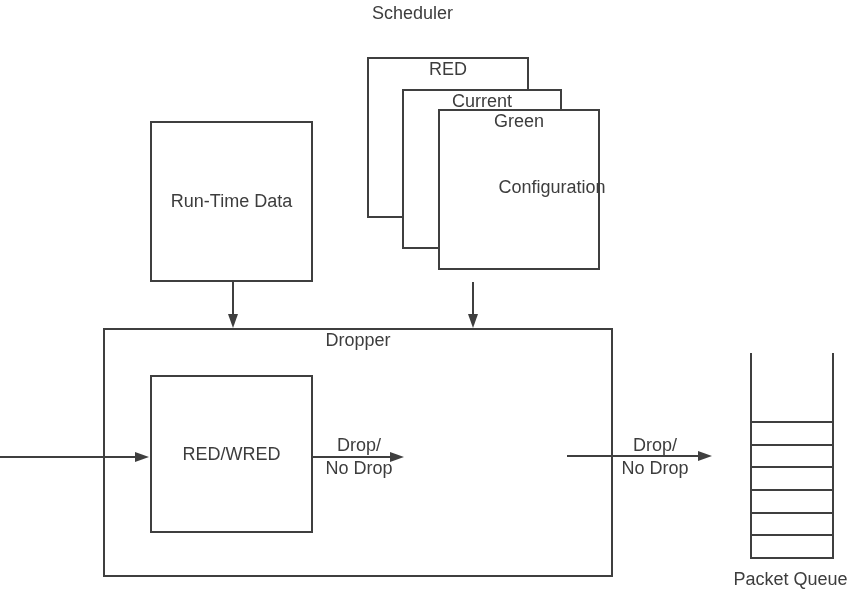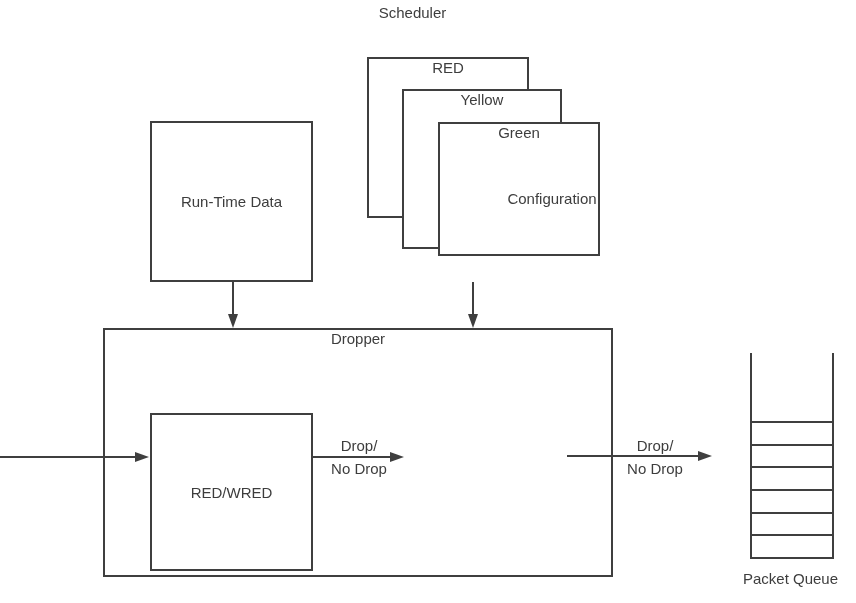--- a/index.html
+++ b/index.html
@@ -12,21 +12,21 @@
     background: var(--bg);
     font-family: "Liberation Sans", sans-serif;
     color: var(--text);
   }
   #canvas {
     position: relative;
     width: 856px;
     height: 603px;
     background: var(--bg);
     overflow: hidden;
-    font-size: 15px;
+    font-size: 18px;
   }
   .box {
     position: absolute;
     border: 2px solid var(--line);
     background: var(--bg);
   }
   .box-title {
     display: block;
     text-align: center;
     width: 100%;
@@ -40,32 +40,32 @@
   }
   .floating-label {
     position: absolute;
     text-align: center;
     line-height: 23px;
     white-space: nowrap;
   }
   
   #box-red    { left: 367px; top: 57px;  width: 162px; height: 161px; z-index: 1; }
   #box-yellow { left: 402px; top: 89px;  width: 160px; height: 160px; z-index: 2; }
-  #box-green  { left: 438px; top: 122px; width: 162px; height: 134px; z-index: 3; }
+  #box-green  { left: 438px; top: 109px; width: 162px; height: 161px; z-index: 3; }
   #green-config-label {
     position: absolute;
     top: 66px; left: 0; width: 100%;
     text-align: center;
     margin-left: 33px;
   }
   
   #box-runtime { left: 150px; top: 121px; width: 163px; height: 161px; padding-left: 40px; }
   
   #box-dropper { left: 103px; top: 328px; width: 510px; height: 249px; }
-  #box-redwred { left: 150px; top: 375px; width: 163px; height: 158px; margin-top: 38px; }
+  #box-redwred { left: 150px; top: 375px; width: 163px; height: 158px; }
   #box-taildrop{ left: 405px; top: 375px; width: 162px; height: 158px; }
   
   #scheduler-title { left: 330px; top: 4px; width: 165px; line-height: 18px; }
   
   #label-input   { left: 0px;   top: 434px; width: 105px; }
   #label-drop1   { left: 311px; top: 434px; width: 96px;  }
   #label-drop2   { left: 600px; top: 434px; width: 110px; }
   
   #packet-queue-walls {
     position: absolute;
@@ -99,21 +99,21 @@
 <body>
 
 <div id="canvas">
 
   <div id="scheduler-title" class="floating-label">Scheduler</div>
 
   <div id="box-red" class="box">
     <span class="box-title">RED</span>
   </div>
   <div id="box-yellow" class="box">
-    <span class="box-title">Yellow</span>
+    <span class="box-title">Current</span>
   </div>
   <div id="box-green" class="box">
     <span class="box-title">Green</span>
     <div id="green-config-label">Configuration</div>
   </div>
 
   <div id="box-runtime" class="box">
     <div class="center-label">Run-Time Data</div>
   </div>
 

